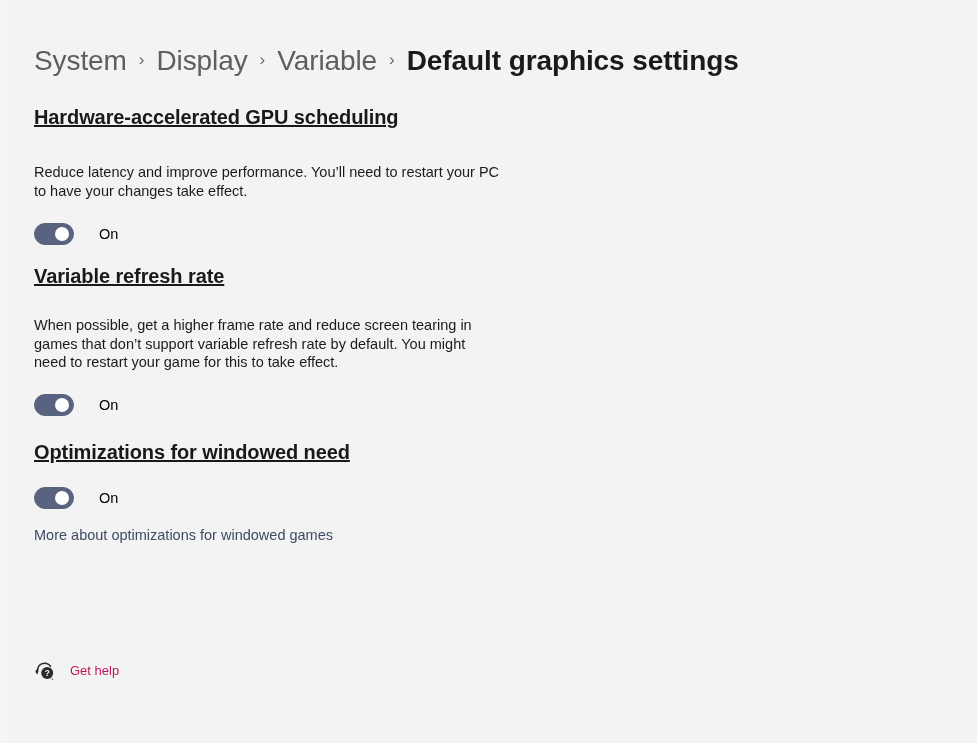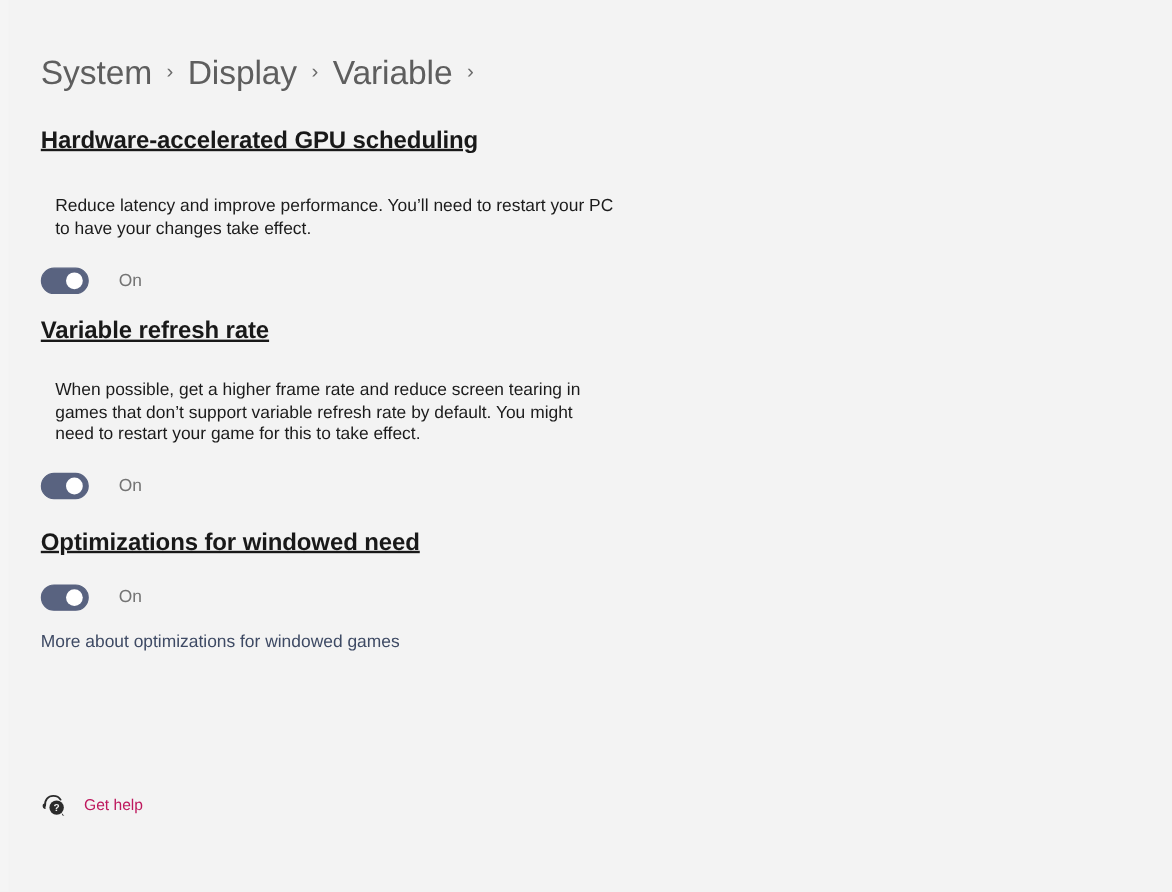--- a/index.html
+++ b/index.html
@@ -72,21 +72,21 @@
     margin: 0;
     line-height: 26px;
     letter-spacing: -0.1px;
     white-space: nowrap;
     text-decoration: underline;
   }
   .section-desc {
     font-size: 14.5px;
     line-height: 18.5px;
     color: #1b1b1b;
-    margin: 12px;
+    margin: 0;
     white-space: pre-line;
   }
 
   
   .toggle-row {
     display: flex;
     align-items: center;
   }
   .toggle {
     width: 40px;
@@ -103,21 +103,21 @@
     position: absolute;
     width: 14px;
     height: 14px;
     border-radius: 50%;
     background: #ffffff;
     top: 3px;
     right: 4px;
   }
   .toggle-label {
     font-size: 14.5px;
-    color: #737373;
+    color: #000000;
     margin-left: 25px;
     line-height: 18px;
   }
 
   
   .inline-link {
     font-size: 14.5px;
     color: #3e4a64;
     text-decoration: none;
     line-height: 18px;
@@ -154,20 +154,21 @@
 
 <div class="page">
 
   <nav class="breadcrumb">
     <span class="crumb">System</span>
     <span class="crumb-sep">›</span>
     <span class="crumb">Display</span>
     <span class="crumb-sep">›</span>
     <span class="crumb">Variable</span>
     <span class="crumb-sep">›</span>
+    <span class="crumb current">Default graphics settings</span>
   </nav>
 
   <div class="section" style="top:104px;">
     <h2 class="section-title">Hardware-accelerated GPU scheduling</h2>
     <p class="section-desc" style="margin-top:33px;">Reduce latency and improve performance. You’ll need to restart your PC
 to have your changes take effect.</p>
     <div class="toggle-row" style="margin-top:23px;">
       <div class="toggle" role="switch" aria-checked="true">
         <div class="knob"></div>
       </div>

